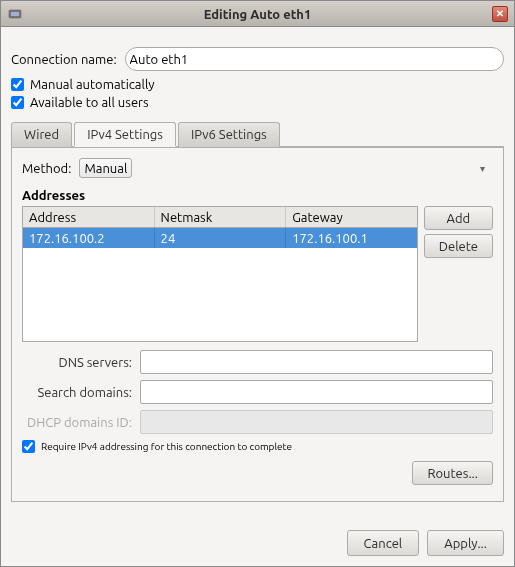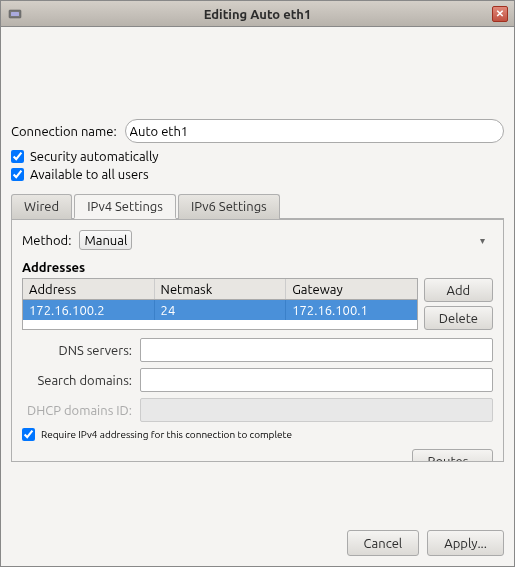--- a/index.html
+++ b/index.html
@@ -20,21 +20,20 @@
     }
 
     .window {
       width: 515px;
       height: 567px;
       background: #f5f4f2;
       border: 1px solid #888;
       box-shadow: 2px 2px 8px rgba(0,0,0,0.4);
       display: flex;
       flex-direction: column;
-      gap: 48px;
     }
 
     .titlebar {
       background: linear-gradient(to bottom, #d4cfc8, #b8b3ac);
       border-bottom: 1px solid #888;
       display: flex;
       align-items: center;
       justify-content: space-between;
       padding: 0 6px;
       height: 26px;
@@ -67,26 +66,25 @@
       cursor: pointer;
       display: flex;
       align-items: center;
       justify-content: center;
       font-size: 10px;
       color: #fff;
       font-weight: bold;
     }
 
     .content {
-      padding: 12px 10px;
+      padding: 20px 10px;
       flex: 1;
       display: flex;
       flex-direction: column;
       overflow: hidden;
-      margin-top: 32px;
     }
 
     .connection-name-row {
       display: flex;
       align-items: center;
       margin-bottom: 6px;
     }
 
     .connection-name-label {
       margin-right: 8px;
@@ -369,21 +367,21 @@
 
   <div class="content">
 
     <div class="connection-name-row">
       <span class="connection-name-label">Connection name:</span>
       <input type="text" class="connection-name-input" value="Auto eth1" style="">
     </div>
 
     <div class="checkbox-row">
       <input type="checkbox" checked="" style="">
-      <span>Security automatically</span>
+      <span>Manual automatically</span>
     </div>
     <div class="checkbox-row">
       <input type="checkbox" checked="" style="">
       <span>Available to all users</span>
     </div>
 
     <div class="tabs-bar">
       <div class="tab">
         <span>Wired</span>
       </div>

